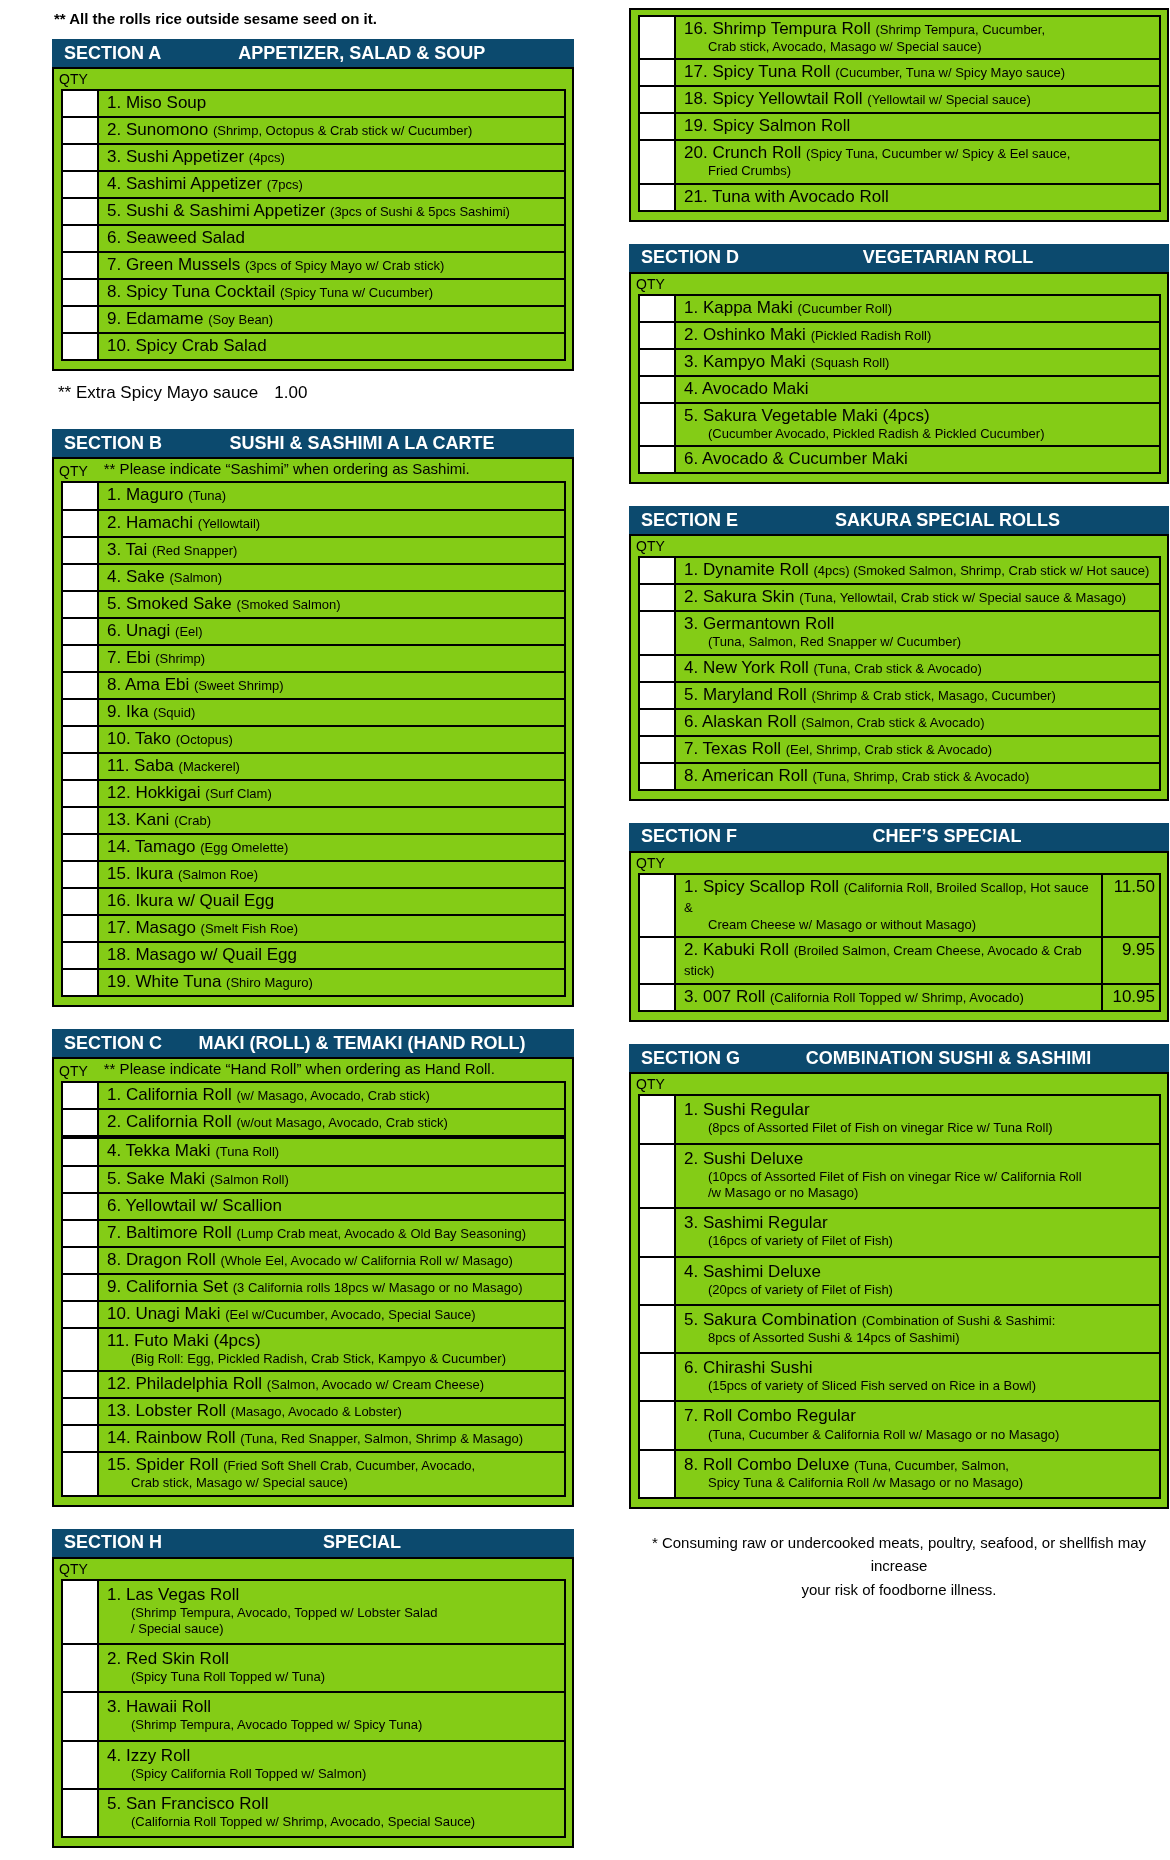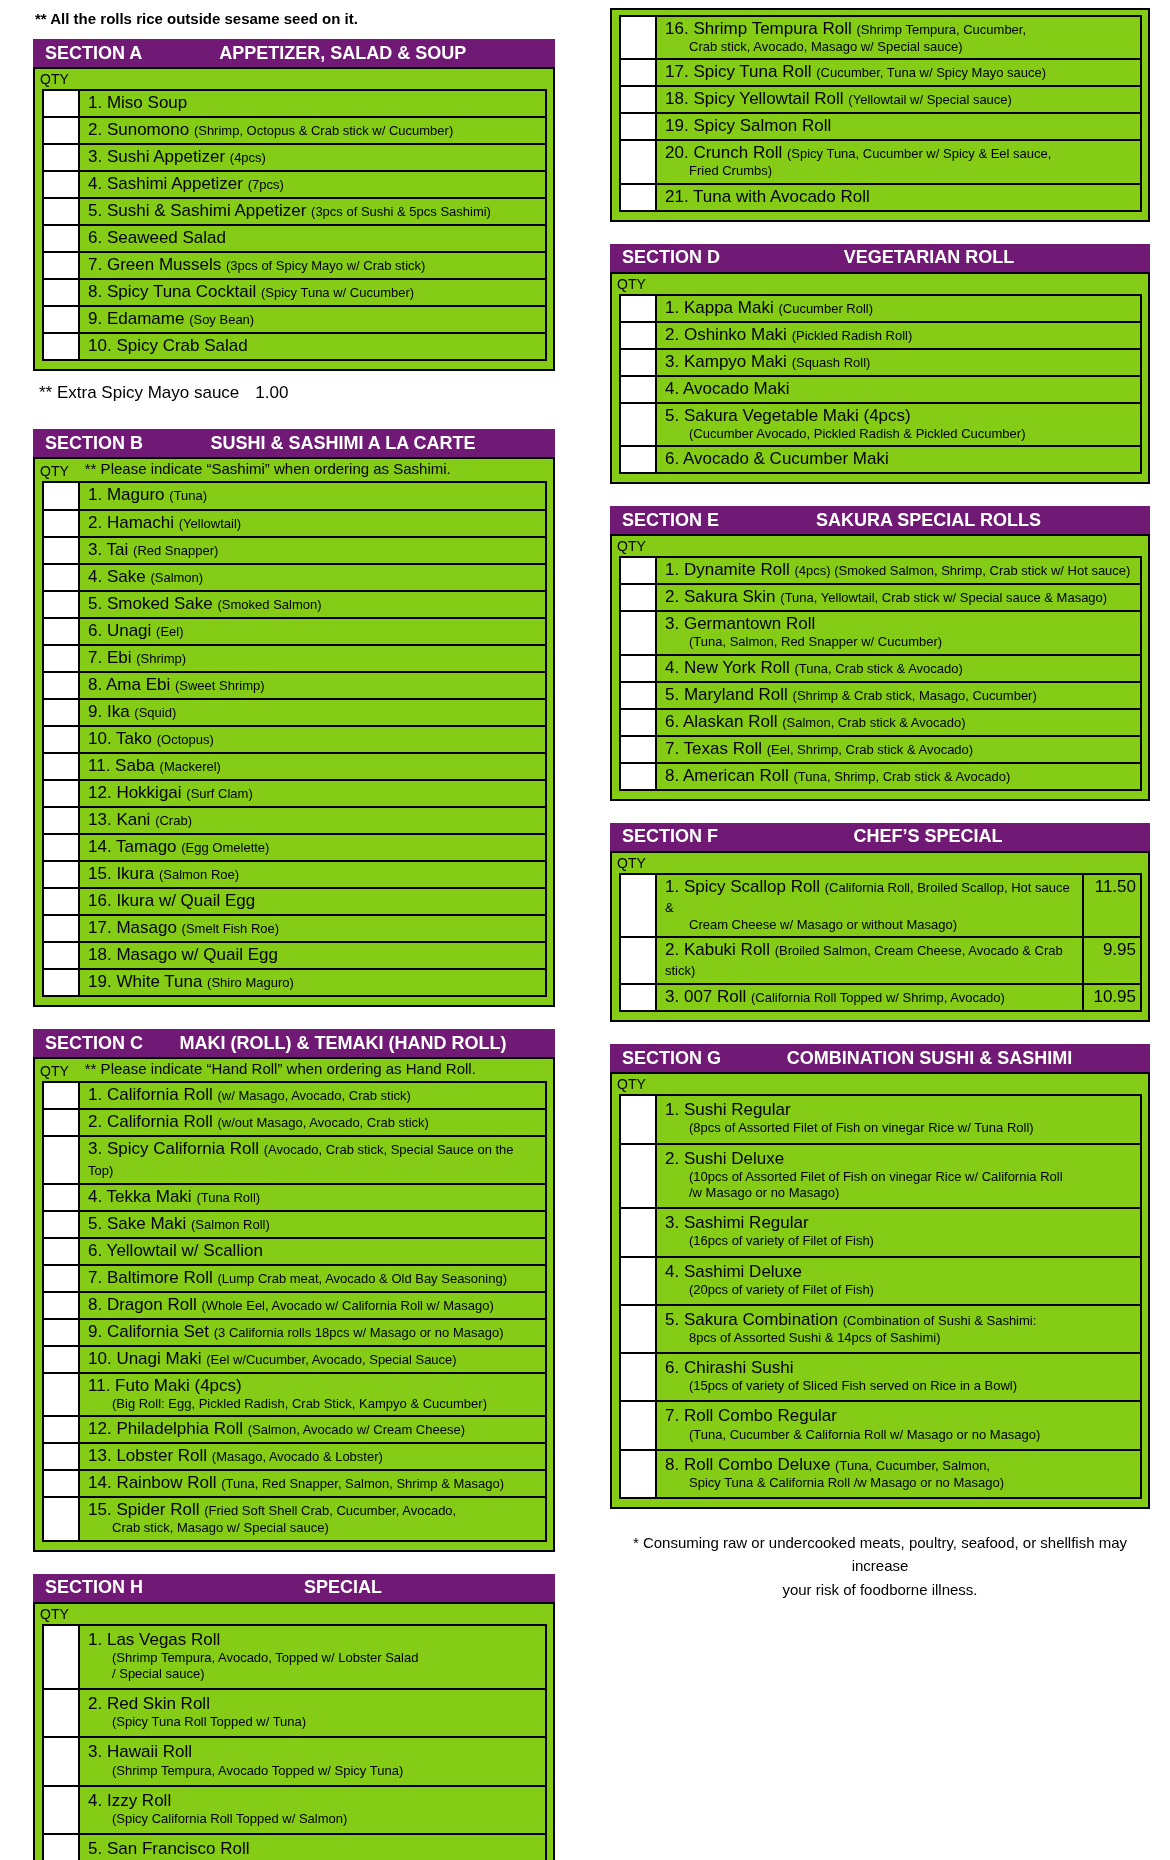--- a/index.html
+++ b/index.html
@@ -1,29 +1,29 @@
 <!DOCTYPE html>
 <html><head>
 <meta charset="utf-8">
 <style>
   html,body{margin:0;padding:0;background:#fff;}
   body{
     width:1170px;height:1860px;
     font-family:"Liberation Sans","DejaVu Sans",sans-serif;
     color:#000;overflow:hidden;
   }
-  .page{box-sizing:border-box;width:1170px;height:1655px;padding:8px 18px 0 33px;background:#fff;}
+  .page{box-sizing:border-box;width:1170px;height:1655px;padding:8px 18px 0 52px;background:#fff;}
   .top-note{font-weight:bold;font-size:15px;margin:2px 0 12px 2px;}
   .columns{display:flex;align-items:flex-start;gap:55px;}
   .col-left{flex:0 0 522px;width:522px;}
   .col-right{flex:0 0 540px;width:540px;}
   .menu-section{margin-bottom:22px;}
   .menu-section.tight{margin-bottom:12px;}
   
-  .sec-header{background:#701a75;color:#fff;display:flex;align-items:center;height:28px;padding:0 12px;font-weight:bold;font-size:18px;}
+  .sec-header{background:#0c4a6e;color:#fff;display:flex;align-items:center;height:28px;padding:0 12px;font-weight:bold;font-size:18px;}
   .sec-label{flex:0 0 auto;white-space:pre;}
   .sec-title{flex:1 1 auto;text-align:center;white-space:pre;}
   
   .sec-box{border:2px solid #000;background:#84cc16;}
   .qty-row{display:flex;align-items:flex-end;padding:3px 6px 1px 5px;}
   .qty-label{font-size:14px;line-height:14px;}
   .sec-note{font-size:15px;margin-left:16px;line-height:16px;position:relative;top:-1px;}
   
   .items-table{border:2px solid #000;margin:2px 6px 8px 7px;}
   .sec-box > .items-table:first-child{margin-top:5px;}
@@ -275,23 +275,20 @@
                 </div>
               </div>
               <div class="row">
                 <div class="qty-cell"></div>
                 <div class="item-cell">
                   <div class="item-main"><span class="item-num">2.</span> <span class="item-name">California Roll</span> <span class="item-desc">(w/out Masago, Avocado, Crab stick)</span></div>
                 </div>
               </div>
               <div class="row">
                 <div class="qty-cell"></div>
-                <div class="item-cell">
-                  <div class="item-main"><span class="item-num">3.</span> <span class="item-name">Spicy California Roll</span> <span class="item-desc">(Avocado, Crab stick, Special Sauce on the Top)</span></div>
-                </div>
               </div>
               <div class="row">
                 <div class="qty-cell"></div>
                 <div class="item-cell">
                   <div class="item-main"><span class="item-num">4.</span> <span class="item-name">Tekka Maki</span> <span class="item-desc">(Tuna Roll)</span></div>
                 </div>
               </div>
               <div class="row">
                 <div class="qty-cell"></div>
                 <div class="item-cell">

